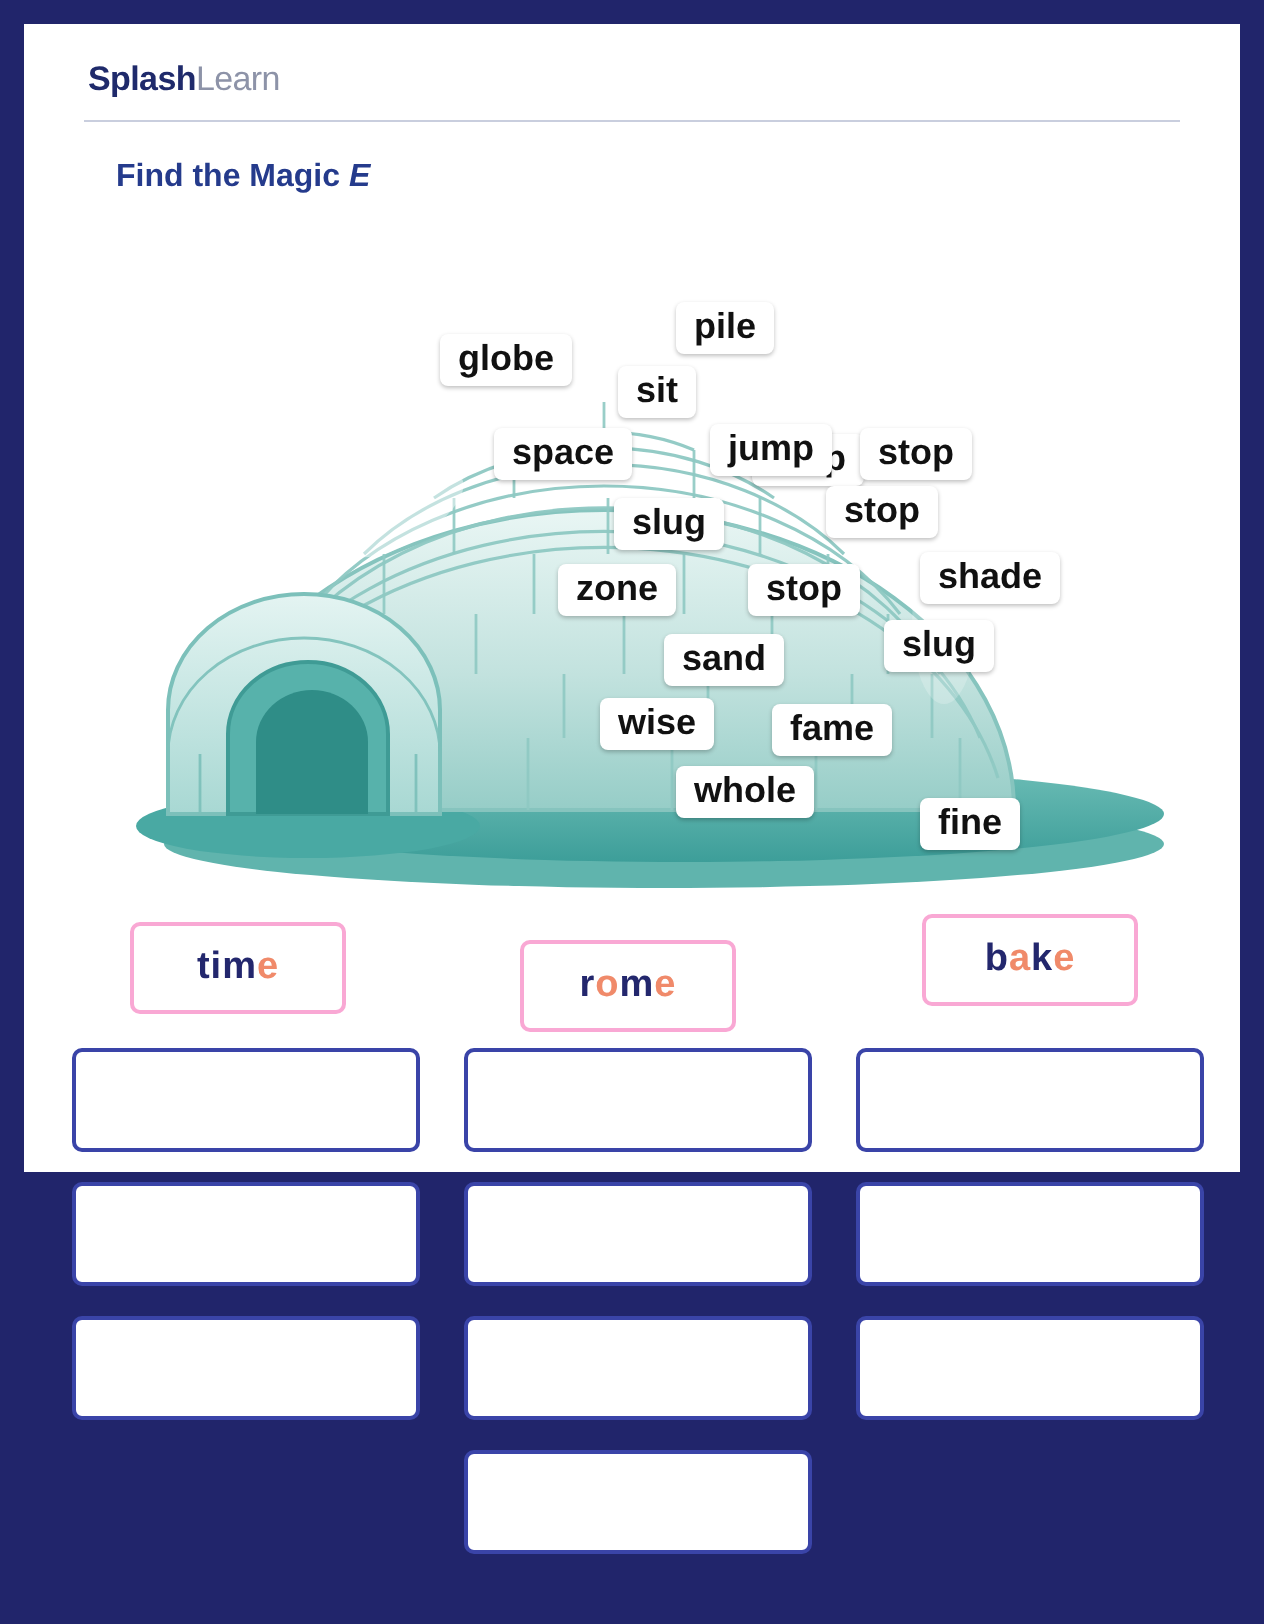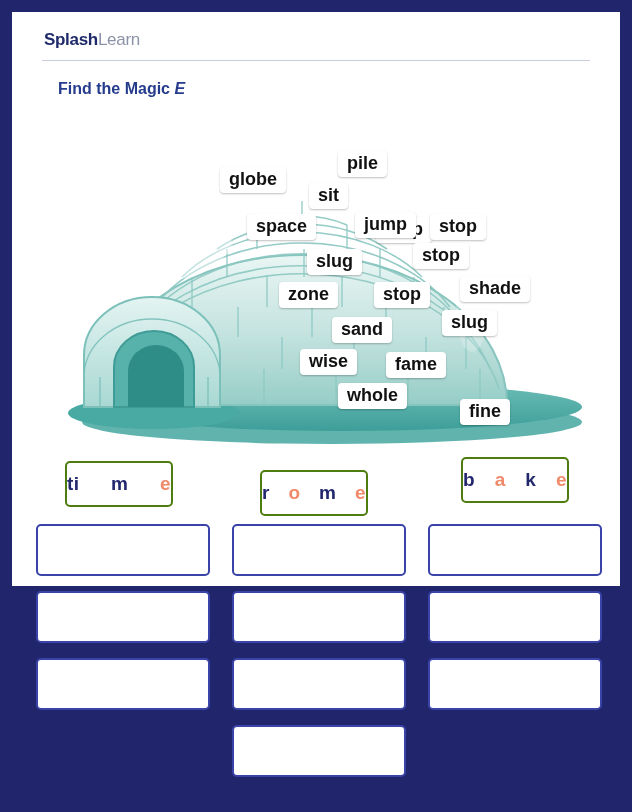--- a/index.html
+++ b/index.html
@@ -77,26 +77,26 @@
     font-size: 18px;
     padding: 3px 9px 4px 9px;
     box-shadow: 0 1px 2px rgba(0,0,0,0.25);
     white-space: nowrap;
     line-height: 1.05;
   }
 
   
   .headbox {
     position: absolute;
-    border: 2px solid #4d7c0f;
+    border: 2px solid #f9a8d4;
     border-radius: 5px;
     background: #fff;
     display: flex;
     align-items: center;
-    justify-content: space-between;
+    justify-content: center;
     font-size: 19px;
     font-weight: bold;
     letter-spacing: 0.5px;
   }
   .headbox .dark { color: #23276d; }
   .headbox .accent { color: #f08a6a; }
   .blank {
     position: absolute;
     border: 2px solid #3a44a8;
     border-radius: 5px;

